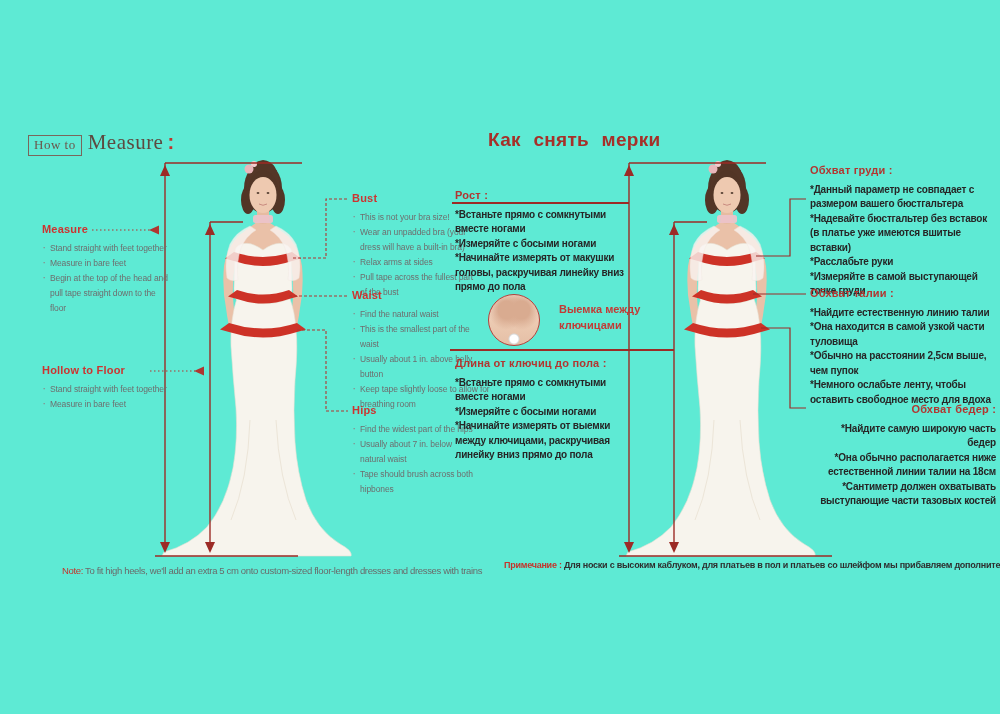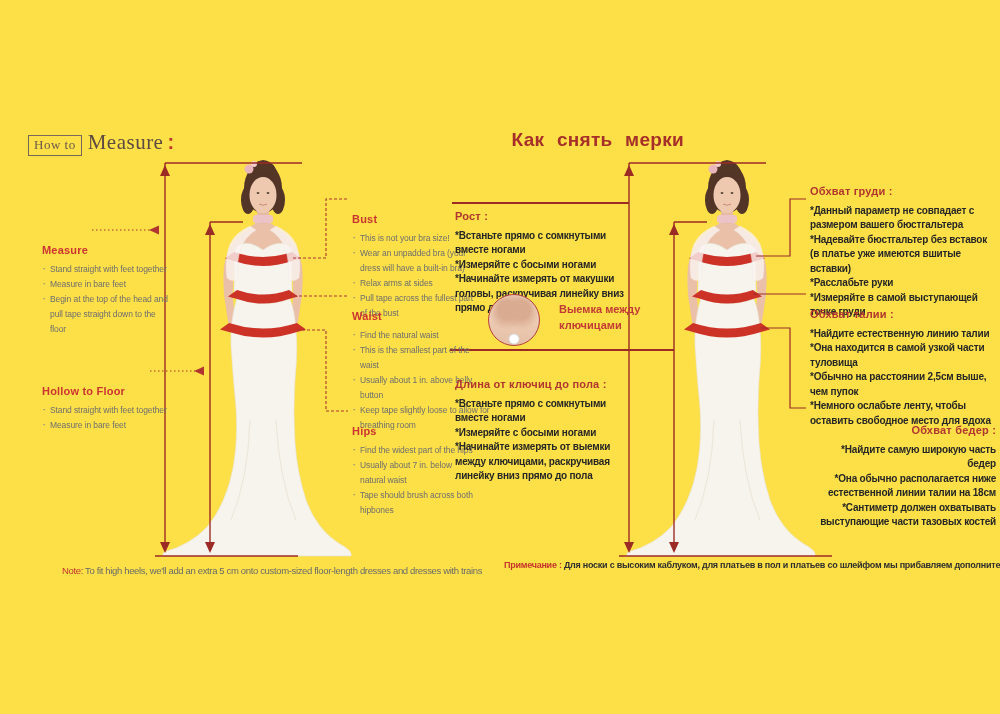--- a/index.html
+++ b/index.html
@@ -1,38 +1,38 @@
 <!DOCTYPE html>
 <html style="--line-red: #9c2b26; --head-red: #cc3431; --ru-head: #b23530; --title-brown: #5d4a40;"><head>
 <meta charset="utf-8">
 <style>
   :root{
     --line-red:#9c2b26; --head-red:#cc3431; --ru-head:#b23530;
     --en-text:#6e6e6e; --ru-text:#262626; --title-brown:#5d4a40;
   }
   html,body{margin:0;padding:0;}
   body{font-family:"Liberation Sans",sans-serif;background:#e9e9e9;}
-  #canvas{position:relative;width:1000px;height:714px;background:#fde047;overflow:hidden;margin:0 auto;}
+  #canvas{position:relative;width:1000px;height:714px;background:#5eead4;overflow:hidden;margin:0 auto;}
   svg.overlay{position:absolute;left:0;top:0;z-index:1;pointer-events:none;}
   .txt{position:absolute;z-index:2;}
 
   
   .en-title{display:flex;align-items:baseline;left:28px;top:130px;}
   .howto-box{border:1.2px solid #7a665b;color:#6b564b;font-family:"Liberation Serif",serif;
     font-size:13px;padding:1px 5px 2px;letter-spacing:.5px;}
   .measure-word{font-family:"Liberation Serif",serif;font-size:21px;color:var(--title-brown);
     margin-left:6px;letter-spacing:.5px;}
   .title-colon{color:#c2342c;font-weight:bold;font-size:20px;margin-left:4px;}
 
   
-  .ru-title{left:488px;top:129px;width:196px;text-align:right;font-size:19px;font-weight:bold;
+  .ru-title{left:488px;top:129px;width:196px;text-align:left;font-size:19px;font-weight:bold;
     color:#a63029;word-spacing:7px;letter-spacing:.3px;}
 
   
-  .sec{line-height:15px;margin-top:21px;}
+  .sec{line-height:15px;}
   .sec .hd{font-weight:bold;font-size:11px;color:var(--head-red);margin-bottom:4px;letter-spacing:.2px;}
   .sec.en .b{position:relative;padding-left:8px;font-size:8.5px;color:var(--en-text);letter-spacing:-.1px;}
   .sec.en .b::before{content:"·";position:absolute;left:1px;top:0;color:#8a8a8a;font-weight:bold;}
   .sec.ru{line-height:14.5px;}
   .sec.ru .hd{font-size:11px;color:var(--ru-head);margin-bottom:5px;}
   .sec.ru .b{font-size:10px;font-weight:bold;color:var(--ru-text);letter-spacing:-.2px;}
 
   
   .note-en{left:62px;top:565px;font-size:9.5px;letter-spacing:-.35px;color:#6a6a6a;white-space:nowrap;}
   .note-en .nl{color:#c4342c;}

